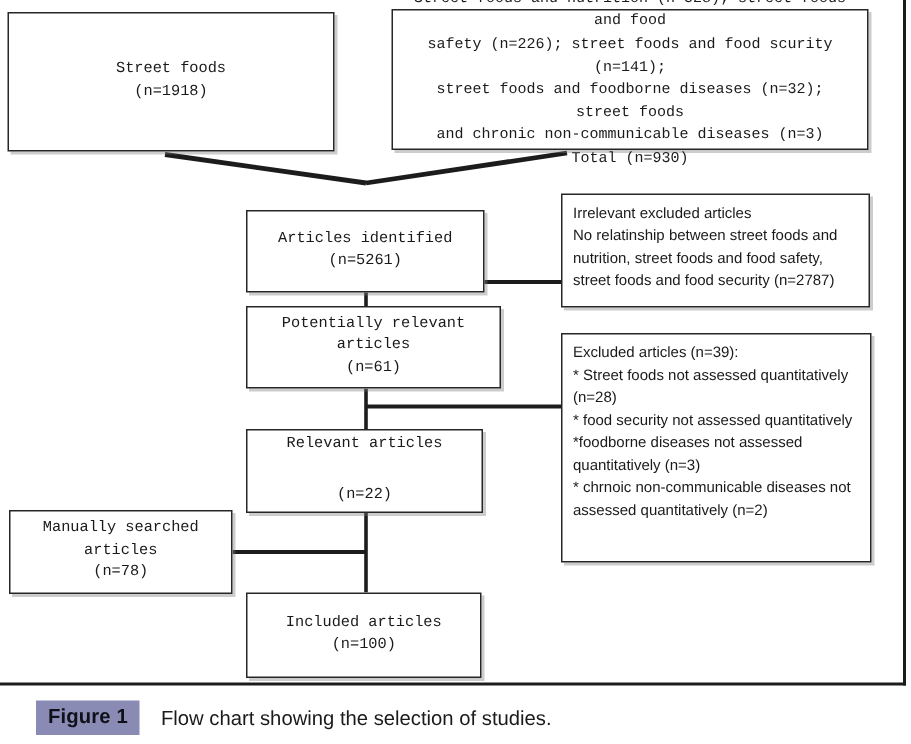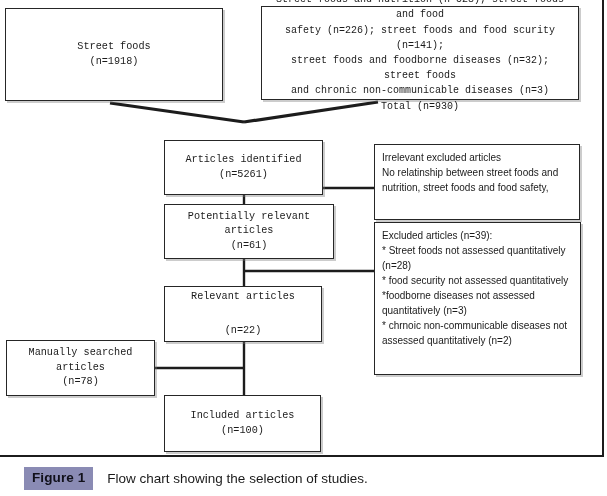--- a/index.html
+++ b/index.html
@@ -60,21 +60,21 @@
     padding: 5px 6px 5px 7px;
     justify-content: flex-start;
   }
   .node .line { white-space: pre-wrap; }
 
   
   #node-street-foods      { left: 5px;   top: 8px;   width: 218px; height: 93px; }
   #node-search-terms      { left: 261px; top: 6px;   width: 318px; height: 94px;
                             font-size: 10px; line-height: 1.52; padding: 4px 8px; }
   #node-articles-identified { left: 164px; top: 140px; width: 159px; height: 55px; }
-  #node-irrelevant        { left: 374px; top: 144px; width: 206px; height: 76px;
+  #node-irrelevant        { left: 374px; top: 129px; width: 206px; height: 76px;
                             font-size: 10px; line-height: 1.5; }
   #node-potentially       { left: 164px; top: 204px; width: 170px; height: 55px; }
   #node-excluded          { left: 374px; top: 222px; width: 207px; height: 153px;
                             font-size: 10px; line-height: 1.5; }
   #node-relevant          { left: 164px; top: 286px; width: 158px; height: 56px; gap: 19px; }
   #node-manually          { left: 6px;   top: 340px; width: 149px; height: 56px; }
   #node-included          { left: 164px; top: 395px; width: 157px; height: 57px; }
 
   
   #caption {
@@ -145,20 +145,21 @@
 
   <div class="node center" id="node-articles-identified">
     <span class="line">Articles identified</span>
     <span class="line">(n=5261)</span>
   </div>
 
   <div class="node left" id="node-irrelevant">
     <span class="line">Irrelevant excluded articles</span>
     <span class="line">No relatinship between street foods and</span>
     <span class="line">nutrition, street foods and food safety,</span>
+    <span class="line">street foods and food security (n=2787)</span>
   </div>
 
   <div class="node center" id="node-potentially">
     <span class="line">Potentially relevant articles</span>
     <span class="line">(n=61)</span>
   </div>
 
   <div class="node left" id="node-excluded">
     <span class="line">Excluded articles (n=39):</span>
     <span class="line">* Street foods not assessed quantitatively</span>

